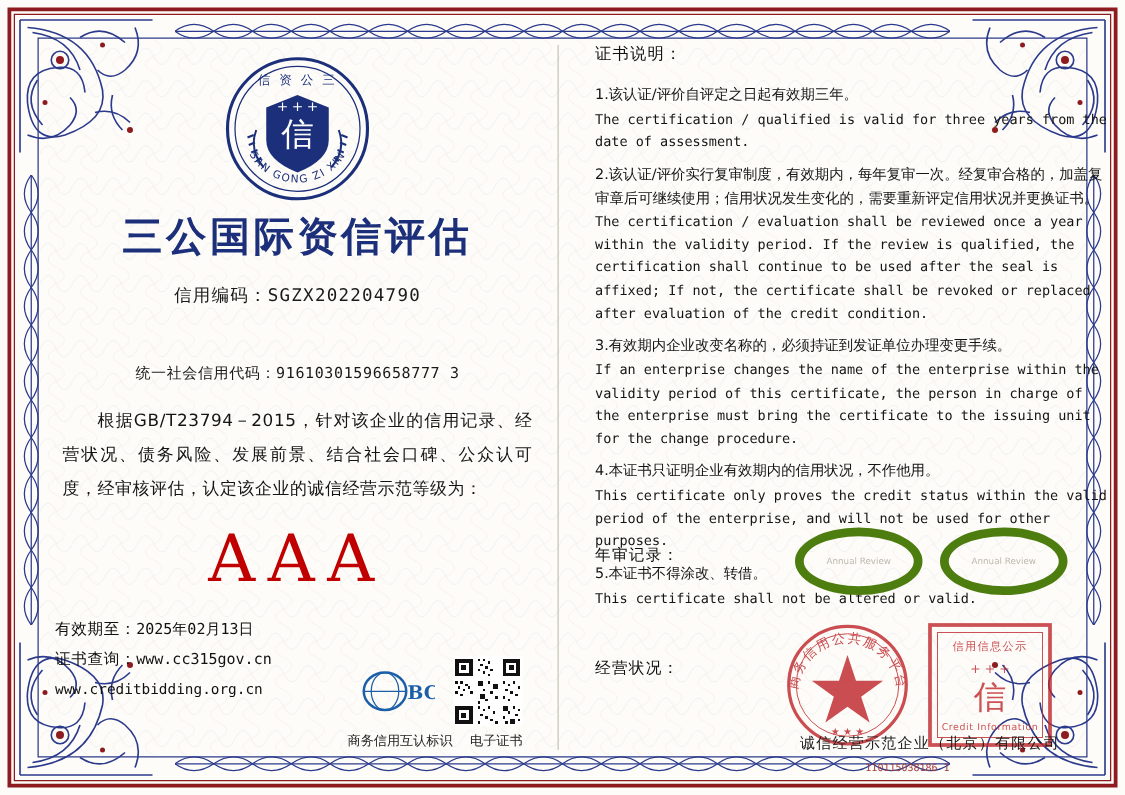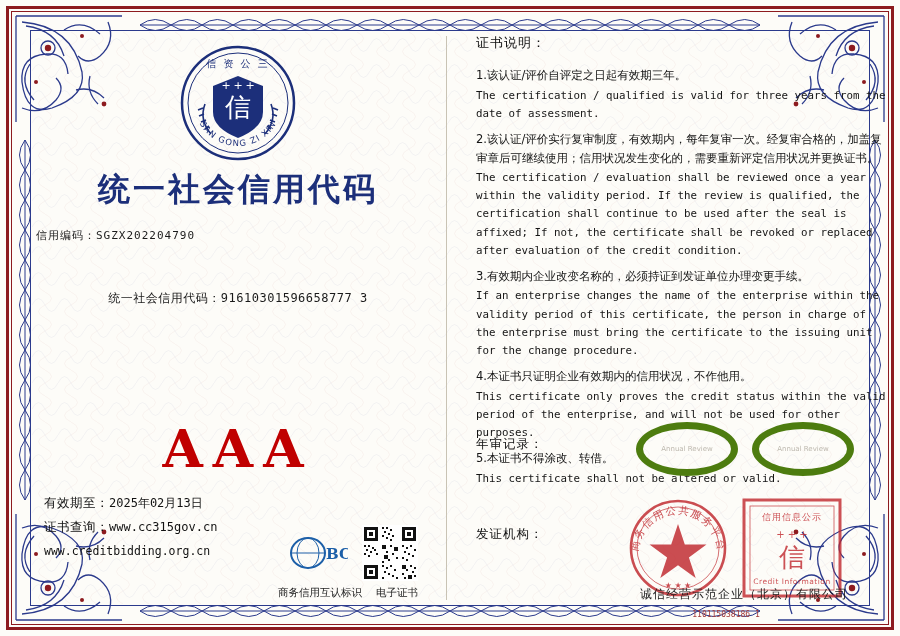--- a/index.html
+++ b/index.html
@@ -94,22 +94,23 @@
     font-size: 32px;
     font-weight: bold;
     letter-spacing: 3px;
     color: #1c2f7a;
   }
   .cert-code {
     position: absolute;
     top: 192px;
     left: 0;
     width: 404px;
+    text-align: center;
     font-family: "DejaVu Sans Mono", monospace;
-    font-size: 11px;
+    font-size: 14px;
     color: #1a1a1a;
     letter-spacing: 1px;
   }
   .usci {
     position: absolute;
     top: 254px;
     left: 0;
     width: 404px;
     text-align: center;
     font-family: "DejaVu Sans Mono", monospace;
@@ -131,21 +132,21 @@
     letter-spacing: 0.5px;
   }
   .grade {
     position: absolute;
     top: 382px;
     left: 0;
     width: 404px;
     text-align: center;
     font-family: "DejaVu Serif", serif;
     font-size: 52px;
-    font-weight: bold;
+    font-weight: normal;
     letter-spacing: 10px;
     color: #c00000;
   }
   .meta-block {
     position: absolute;
     left: 8px;
     top: 455px;
     width: 260px;
     font-family: "DejaVu Sans", sans-serif;
     font-size: 12.5px;
@@ -452,30 +453,31 @@
         <path d="M24 64 l-5 2 M25 70 l-5 2 M27 76 l-5 2 M30 82 l-4 3"></path>
         <path d="M94 64 l5 2 M93 70 l5 2 M91 76 l5 2 M88 82 l4 3"></path>
       </g>
 
       <path id="arcp" d="M18 74 A44 44 0 0 0 100 74" fill="none"></path>
       <text font-family="'DejaVu Sans', sans-serif" font-size="8.5" fill="#1c2f7a" letter-spacing="1.2">
         <textPath href="#arcp" startOffset="50%" text-anchor="middle">SAN GONG ZI XIN</textPath>
       </text>
     </svg>
 
-    <div class="cert-title">统一社会信用代码</div>
+    <div class="cert-title">三公国际资信评估</div>
 
     <div class="cert-code">
       <span>信用编码：</span><span>SGZX202204790</span>
     </div>
 
     <div class="usci">
       <span>统一社会信用代码：</span><span>91610301596658777 3</span>
     </div>
 
+    <div class="body-text">根据GB/T23794－2015，针对该企业的信用记录、经营状况、债务风险、发展前景、结合社会口碑、公众认可度，经审核评估，认定该企业的诚信经营示范等级为：</div>
 
     <div class="grade">AAA</div>
 
     <div class="meta-block">
       <div class="meta-row">
         <span class="lbl">有效期至：</span><span class="val">2025年02月13日</span>
       </div>
       <div class="meta-row">
         <span class="lbl">证书查询：</span><span class="val">www.cc315gov.cn</span>
       </div>
@@ -589,21 +591,21 @@
       <div class="note-cn">5.本证书不得涂改、转借。</div>
       <div class="note-en">This certificate shall not be altered or valid.</div>
     </div>
 
     <div class="annual-label">年审记录：</div>
     <div class="annual-rings">
       <div class="ring r1">Annual Review</div>
       <div class="ring r2">Annual Review</div>
     </div>
 
-    <div class="issuer-label">发证机构：</div>
+    <div class="issuer-label">经营状况：</div>
 
     <svg class="seal-round" viewBox="0 0 104 104">
       <g opacity="0.82">
         <circle cx="52" cy="52" r="47" fill="none" stroke="#c0272d" stroke-width="2.6"></circle>
         <circle cx="52" cy="52" r="41" fill="none" stroke="#c0272d" stroke-width="0.8"></circle>
         <path id="rs-top" d="M12 58 A40 40 0 0 1 92 58" fill="none"></path>
         <text font-family="'DejaVu Sans', sans-serif" font-size="10.5" fill="#c0272d" letter-spacing="1.6">
           <textPath href="#rs-top" startOffset="50%" text-anchor="middle">商务信用公共服务平台</textPath>
         </text>
         <path d="M52 28 l6.8 20.6 21.7 0 -17.6 12.8 6.8 20.6 -17.7-12.7 -17.7 12.7 6.8-20.6 -17.6-12.8 21.7 0 Z" fill="#c0272d"></path>

